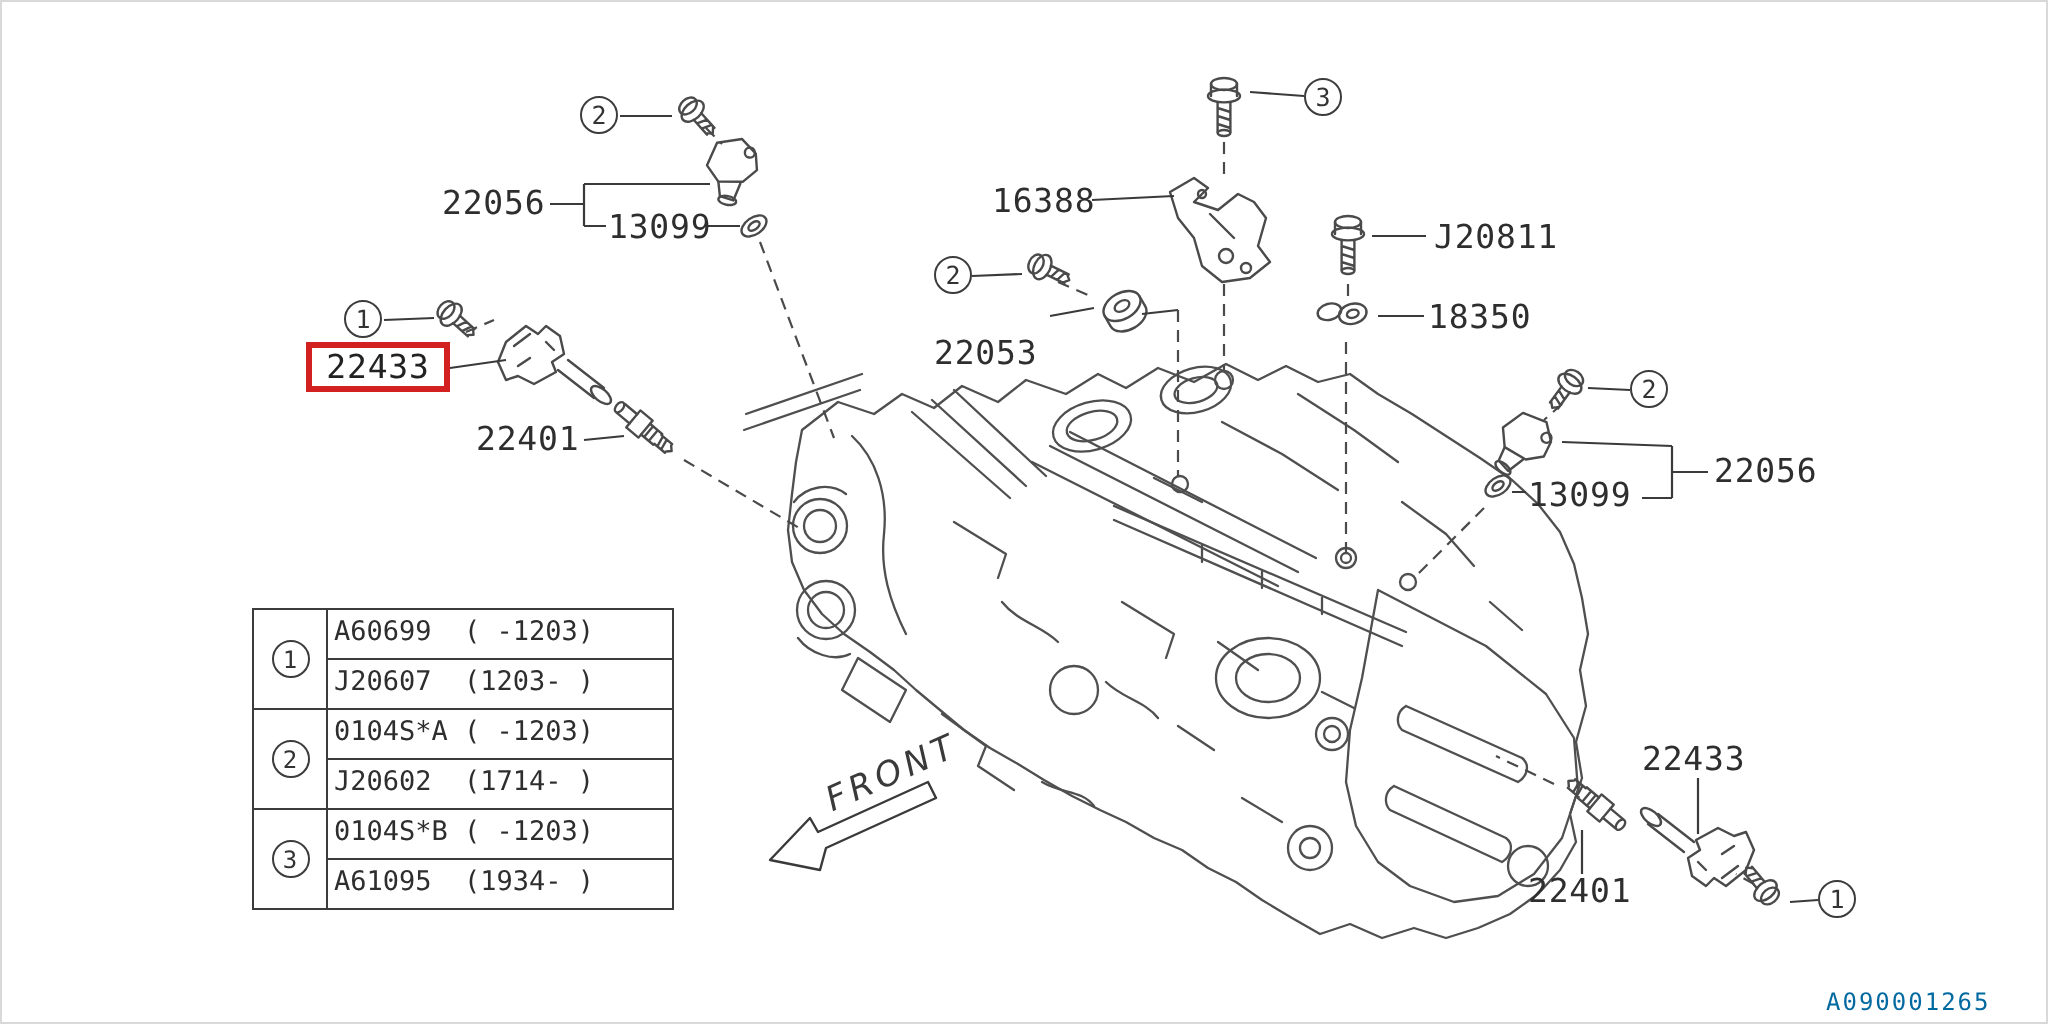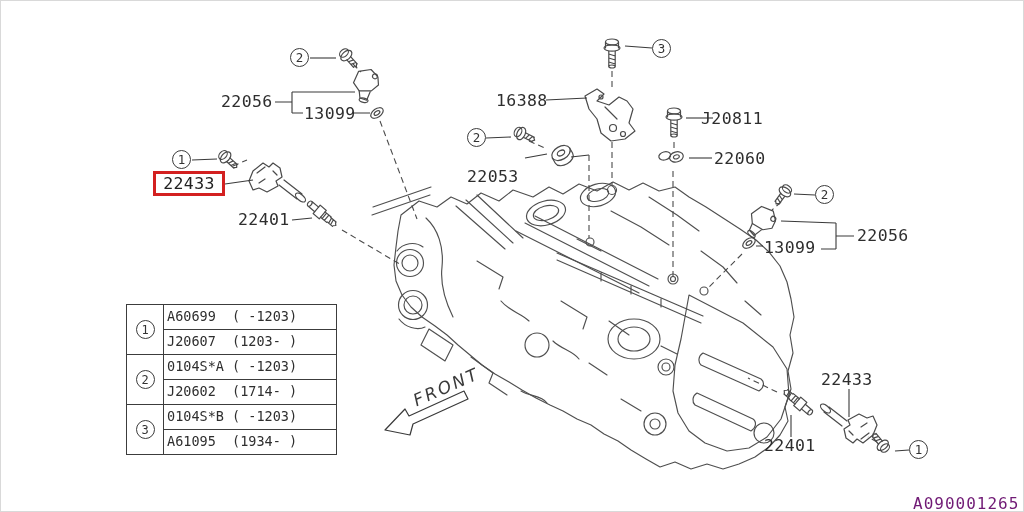--- a/index.html
+++ b/index.html
@@ -11,22 +11,22 @@
       line-height:1;white-space:pre;}
   .hl{position:absolute;left:152px;top:170px;width:66px;height:19px;
       border:3px solid #d32020;background:#fff;display:flex;align-items:center;
       justify-content:center;font-size:16.5px;letter-spacing:.4px;color:#222;}
   .co{position:absolute;width:19px;height:19px;border:1.5px solid #3c3c3c;
       border-radius:50%;display:flex;align-items:center;justify-content:center;
       font-size:12.5px;color:#333;box-sizing:border-box;background:#fff;}
   .front{position:absolute;left:409px;top:391px;transform:rotate(-24deg);
       transform-origin:left top;font-style:italic;font-size:17px;
       letter-spacing:2.5px;color:#3a3a3a;font-family:"DejaVu Sans",sans-serif;}
-  .docnum{position:absolute;left:912px;top:493px;font-size:16px;
-      letter-spacing:1px;color:#701a75;}
+  .docnum{position:absolute;left:912px;top:493px;font-size:12px;
+      letter-spacing:1px;color:#0369a1;}
   table.tbl{position:absolute;left:125px;top:303px;border-collapse:collapse;
       background:#fff;}
   table.tbl td{border:1.5px solid #3c3c3c;font-size:13.5px;white-space:pre;
       padding:0 3px;height:24px;color:#2e2e2e;line-height:1;}
   td.cocell{width:30px;text-align:center;}
   td.cell{width:166px;margin-top:32px;}
   .co2{width:19px;height:19px;border:1.3px solid #3c3c3c;border-radius:50%;
       margin:0 auto;display:flex;align-items:center;justify-content:center;
       font-size:12px;color:#333;box-sizing:border-box;}
 </style>
@@ -195,22 +195,22 @@
       <path d="M463,390 L408,415 L404,408 L384,429 L409,434 L412,423 L467,398 Z"></path>
     </g>
   </svg>
 
   <div class="pn" style="left:220px;top:93px">22056</div>
   <div class="pn" style="left:303px;top:105px">13099</div>
   <div class="hl">22433</div>
   <div class="pn" style="left:237px;top:211px">22401</div>
   <div class="pn" style="left:495px;top:92px">16388</div>
   <div class="pn" style="left:466px;top:168px">22053</div>
-  <div class="pn" style="left:700px;top:110px">J20811</div>
-  <div class="pn" style="left:713px;top:150px">22060</div>
+  <div class="pn" style="left:716px;top:110px">J20811</div>
+  <div class="pn" style="left:713px;top:150px">18350</div>
   <div class="pn" style="left:763px;top:239px">13099</div>
   <div class="pn" style="left:856px;top:227px">22056</div>
   <div class="pn" style="left:820px;top:371px">22433</div>
   <div class="pn" style="left:763px;top:437px">22401</div>
 
   <div class="co" style="left:171px;top:149px">1</div>
   <div class="co" style="left:289px;top:47px">2</div>
   <div class="co" style="left:466px;top:127px">2</div>
   <div class="co" style="left:651px;top:38px">3</div>
   <div class="co" style="left:814px;top:184px">2</div>

